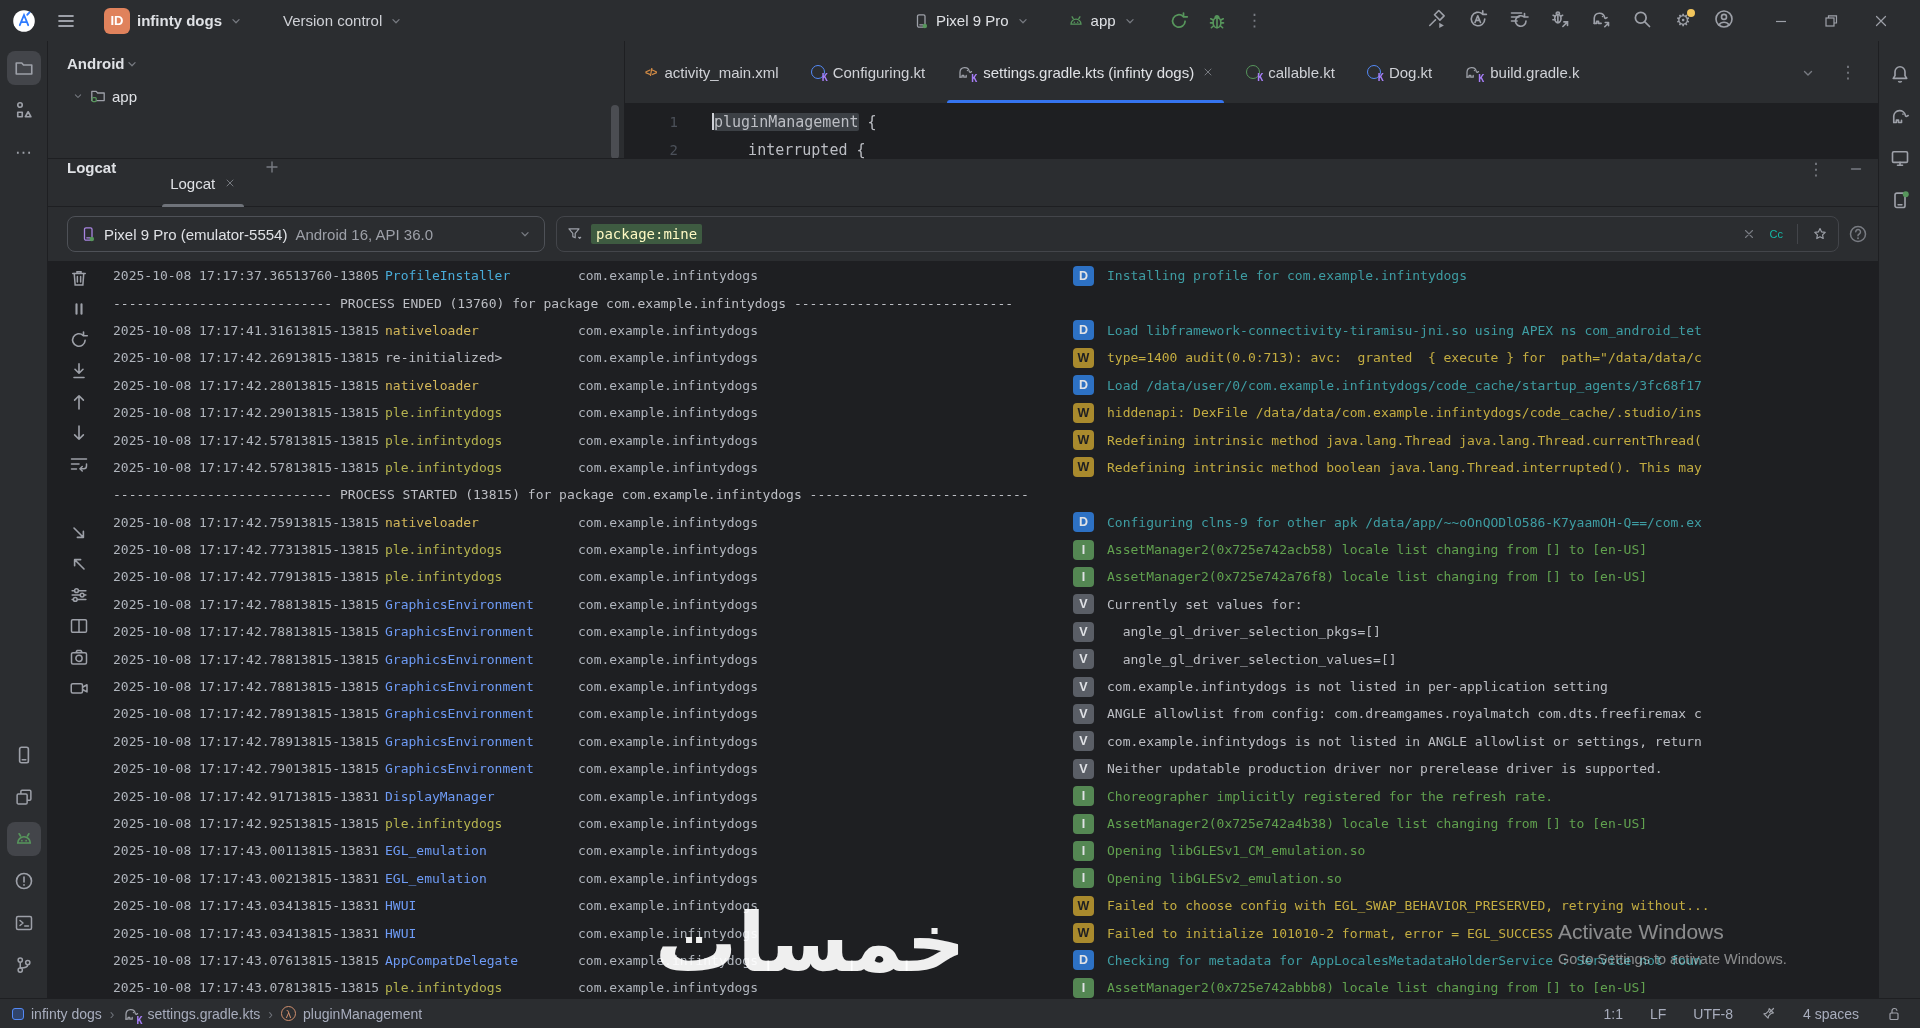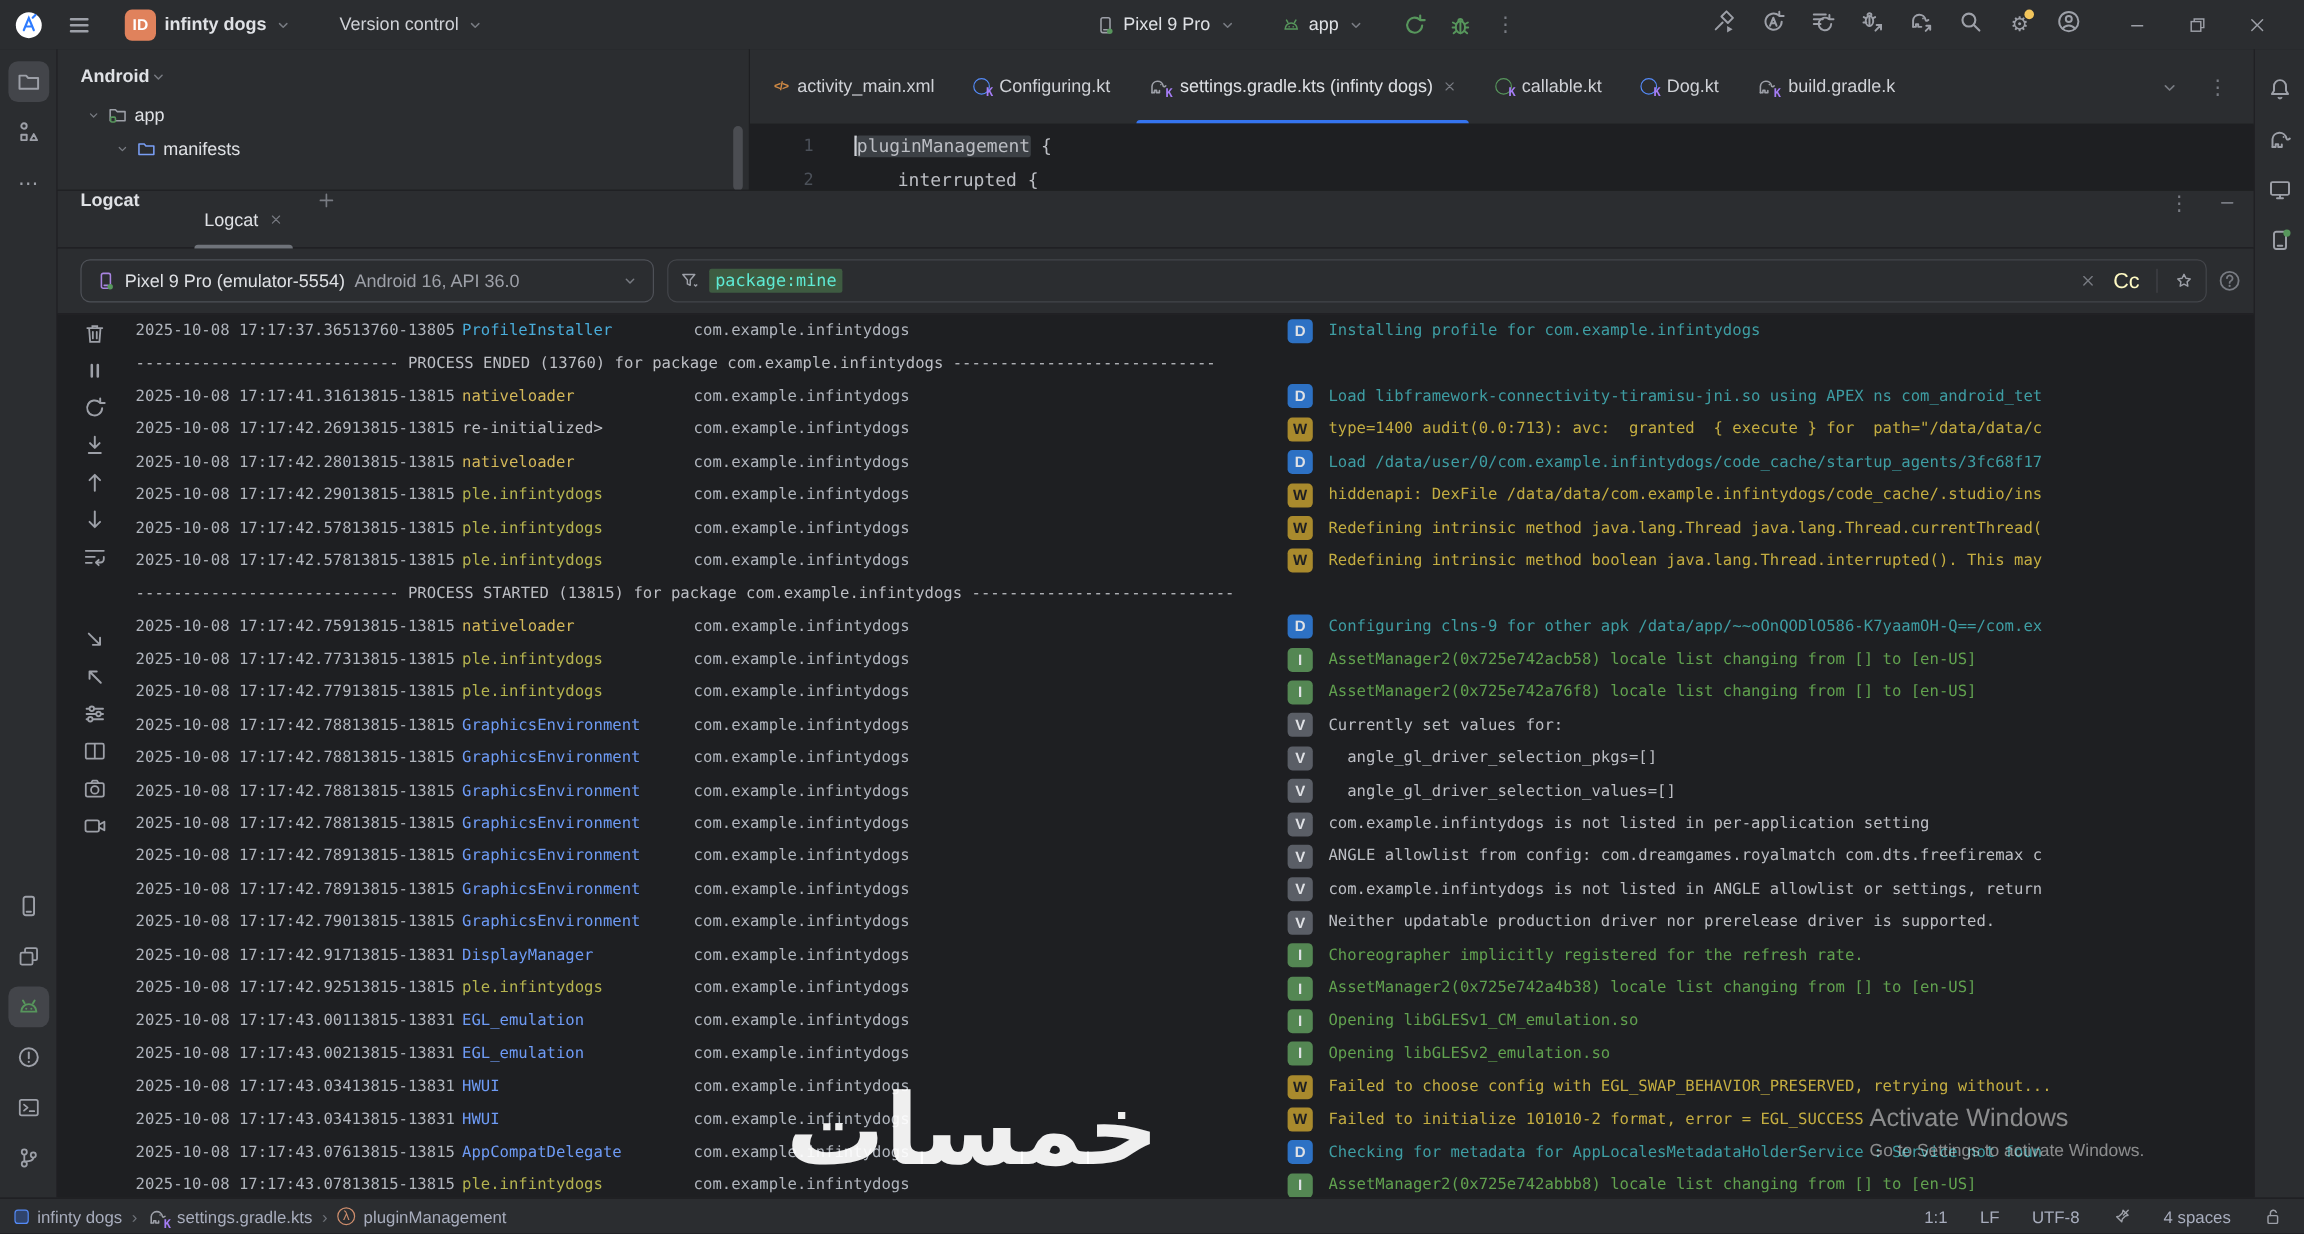--- a/index.html
+++ b/index.html
@@ -84,24 +84,24 @@
   .lc-head-right { position:absolute; right:14px; display:flex; align-items:center; gap:22px; }
 
   #lc-toolbar { height:55px; background:#2b2d30; border-bottom:1px solid #1e1f22; display:flex; align-items:center;
                 padding-left:19px; }
   .device-box { display:flex; align-items:center; gap:8px; width:478px; height:36px; border:1px solid #4e5157;
                 border-radius:8px; padding:0 12px; font-size:15px; }
   .device-name { color:#dfe1e5; white-space:nowrap; }
   .device-details { color:#9da0a8; white-space:nowrap; }
   .filter-box { display:flex; align-items:center; gap:8px; height:36px; border:1px solid #43454a; border-radius:8px;
                 margin-left:11px; flex:1; padding:0 10px; font-size:15px; }
-  .filter-val { font-family:"DejaVu Sans Mono", monospace; font-size:14px; color:#5eead4; background:#3e5b41;
+  .filter-val { font-family:"DejaVu Sans Mono", monospace; font-size:14px; color:#fef9c3; background:#3e5b41;
                 padding:2px 5px; border-radius:2px; }
   .filter-right { display:flex; align-items:center; gap:14px; margin-left:auto; }
-  .cc { font-size:18px; color:#fef9c3; }
+  .cc { font-size:11px; color:#14b8a6; }
   .vdiv { width:1px; height:20px; background:#43454a; }
   .help-q { margin:0 10px 0 9px; }
 
   #lc-body { position:absolute; left:0; top:103px; right:0; bottom:0; overflow:hidden; }
   #lc-gutter { position:absolute; left:0; top:0; bottom:0; width:62px; display:flex; flex-direction:column;
                align-items:center; padding-top:2px; }
   #lc-gutter .tool-btn { width:28px; height:28px; margin-bottom:3px; }
   #lc-gutter .tool-btn.gap { margin-top:38px; }
   #log-rows { position:absolute; left:65px; top:0; right:0; bottom:0; overflow:hidden;
               font-family:"DejaVu Sans Mono", monospace; font-size:13px; }
@@ -442,33 +442,20 @@
               <path d="M4.5 6.5L8 10l3.5-3.5"></path>
             </svg>
           </span>
           <span class="ic ">
             <svg viewBox="0 0 16 16" fill="none" stroke="currentColor" stroke-width="1.3" stroke-linejoin="round">
               <path d="M1.8 3.4h4.4l1.4 1.6h6.6v7.6H1.8z"></path>
               <rect x="2.2" y="9.6" width="4" height="4" rx="1" fill="#2b2d30" stroke="#57965c"></rect>
             </svg>
           </span>
           <span class="tree-label">app</span>
-        </div>
-        <div class="tree-row" style="padding-left: 48px;">
-          <span class="ic ic-12 dim">
-            <svg viewBox="0 0 16 16" fill="none" stroke="currentColor" stroke-width="1.4" stroke-linecap="round" stroke-linejoin="round">
-              <path d="M4.5 6.5L8 10l3.5-3.5"></path>
-            </svg>
-          </span>
-          <span class="ic ">
-            <svg viewBox="0 0 16 16" fill="none" stroke="#7a9ff5" stroke-width="1.3" stroke-linejoin="round">
-              <path d="M1.8 4h4.4l1.4 1.6h6.6v7.2H1.8z"></path>
-            </svg>
-          </span>
-          <span class="tree-label">manifests</span>
         </div>
       </div>
     <div class="pp-thumb"></div>
   </div>
 
   <div id="editor">
     <div id="tabbar">
       <div style="display:flex;">
           <div class="tab">
             <span class="xml-ic">&lt;/&gt;</span>

